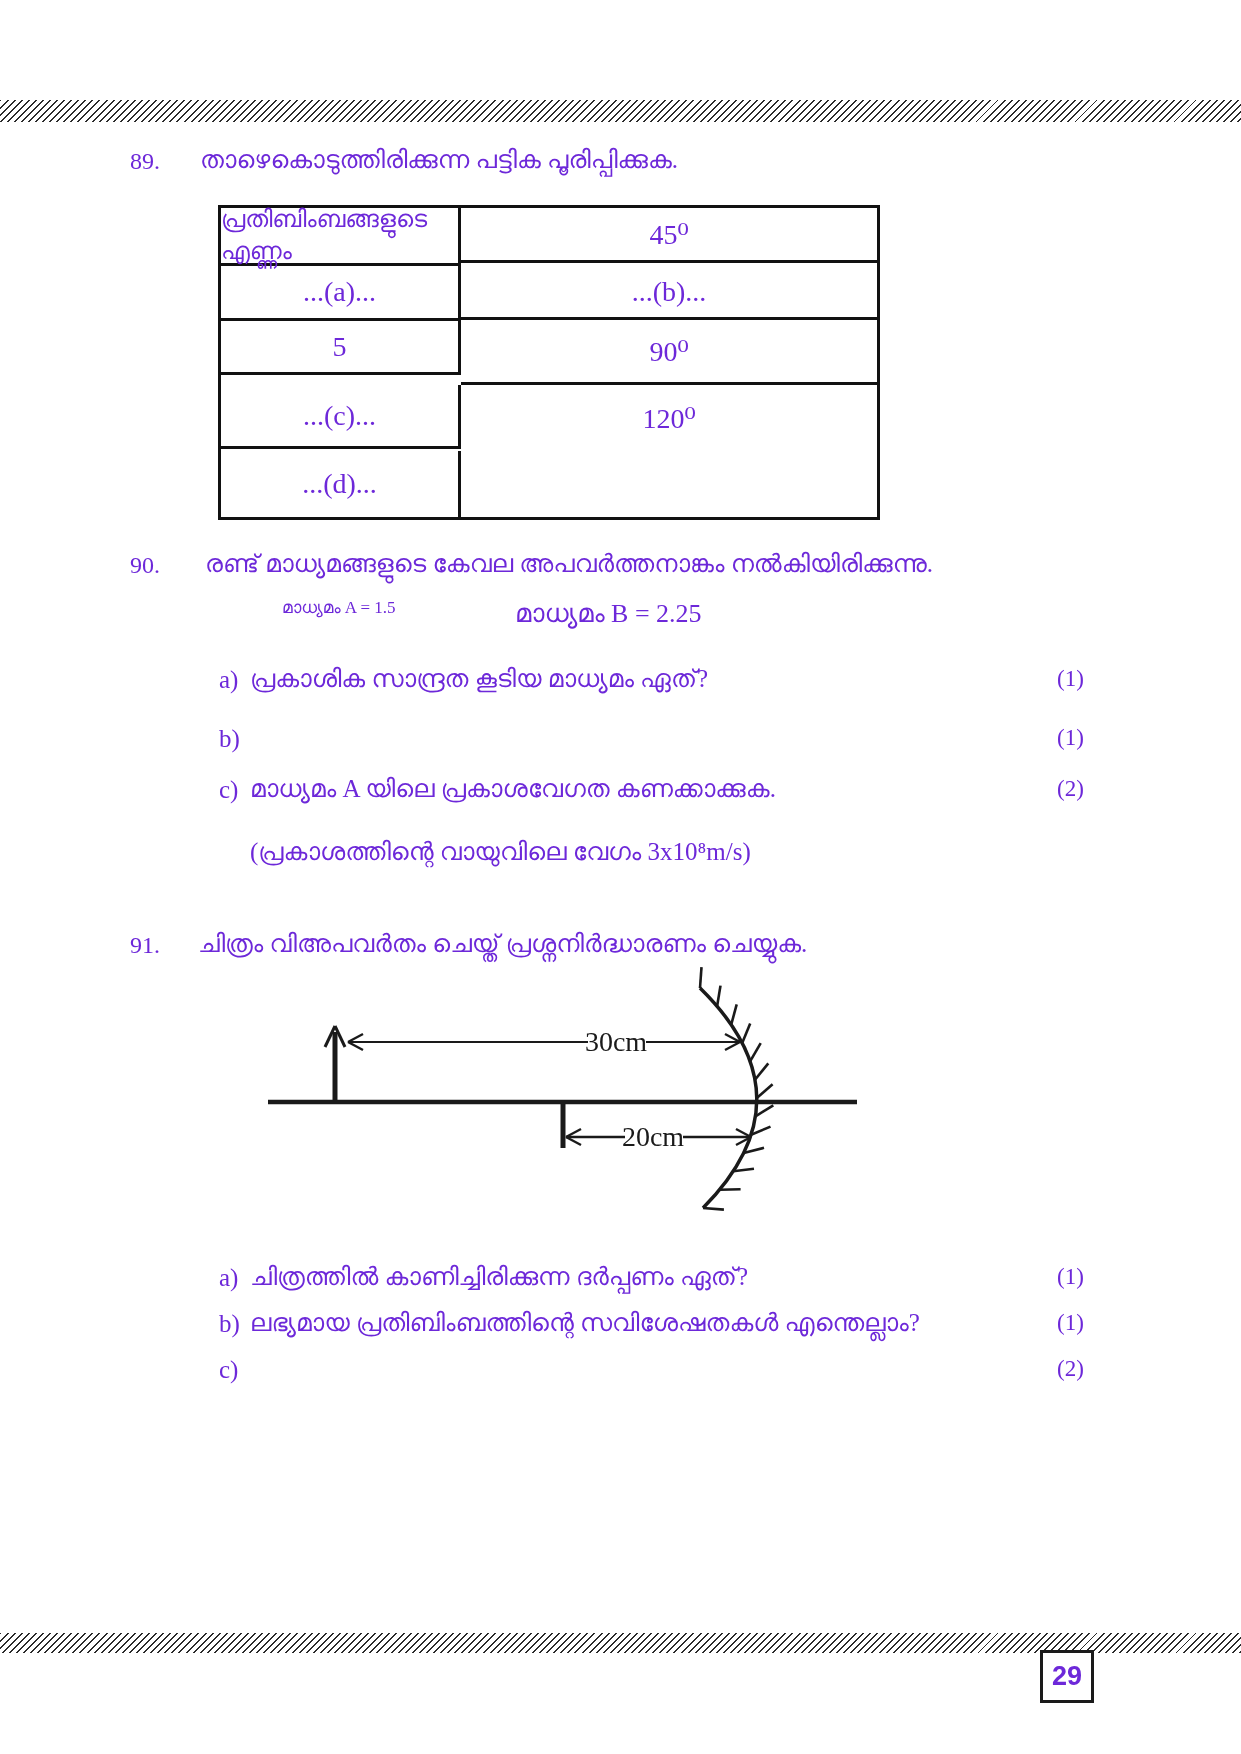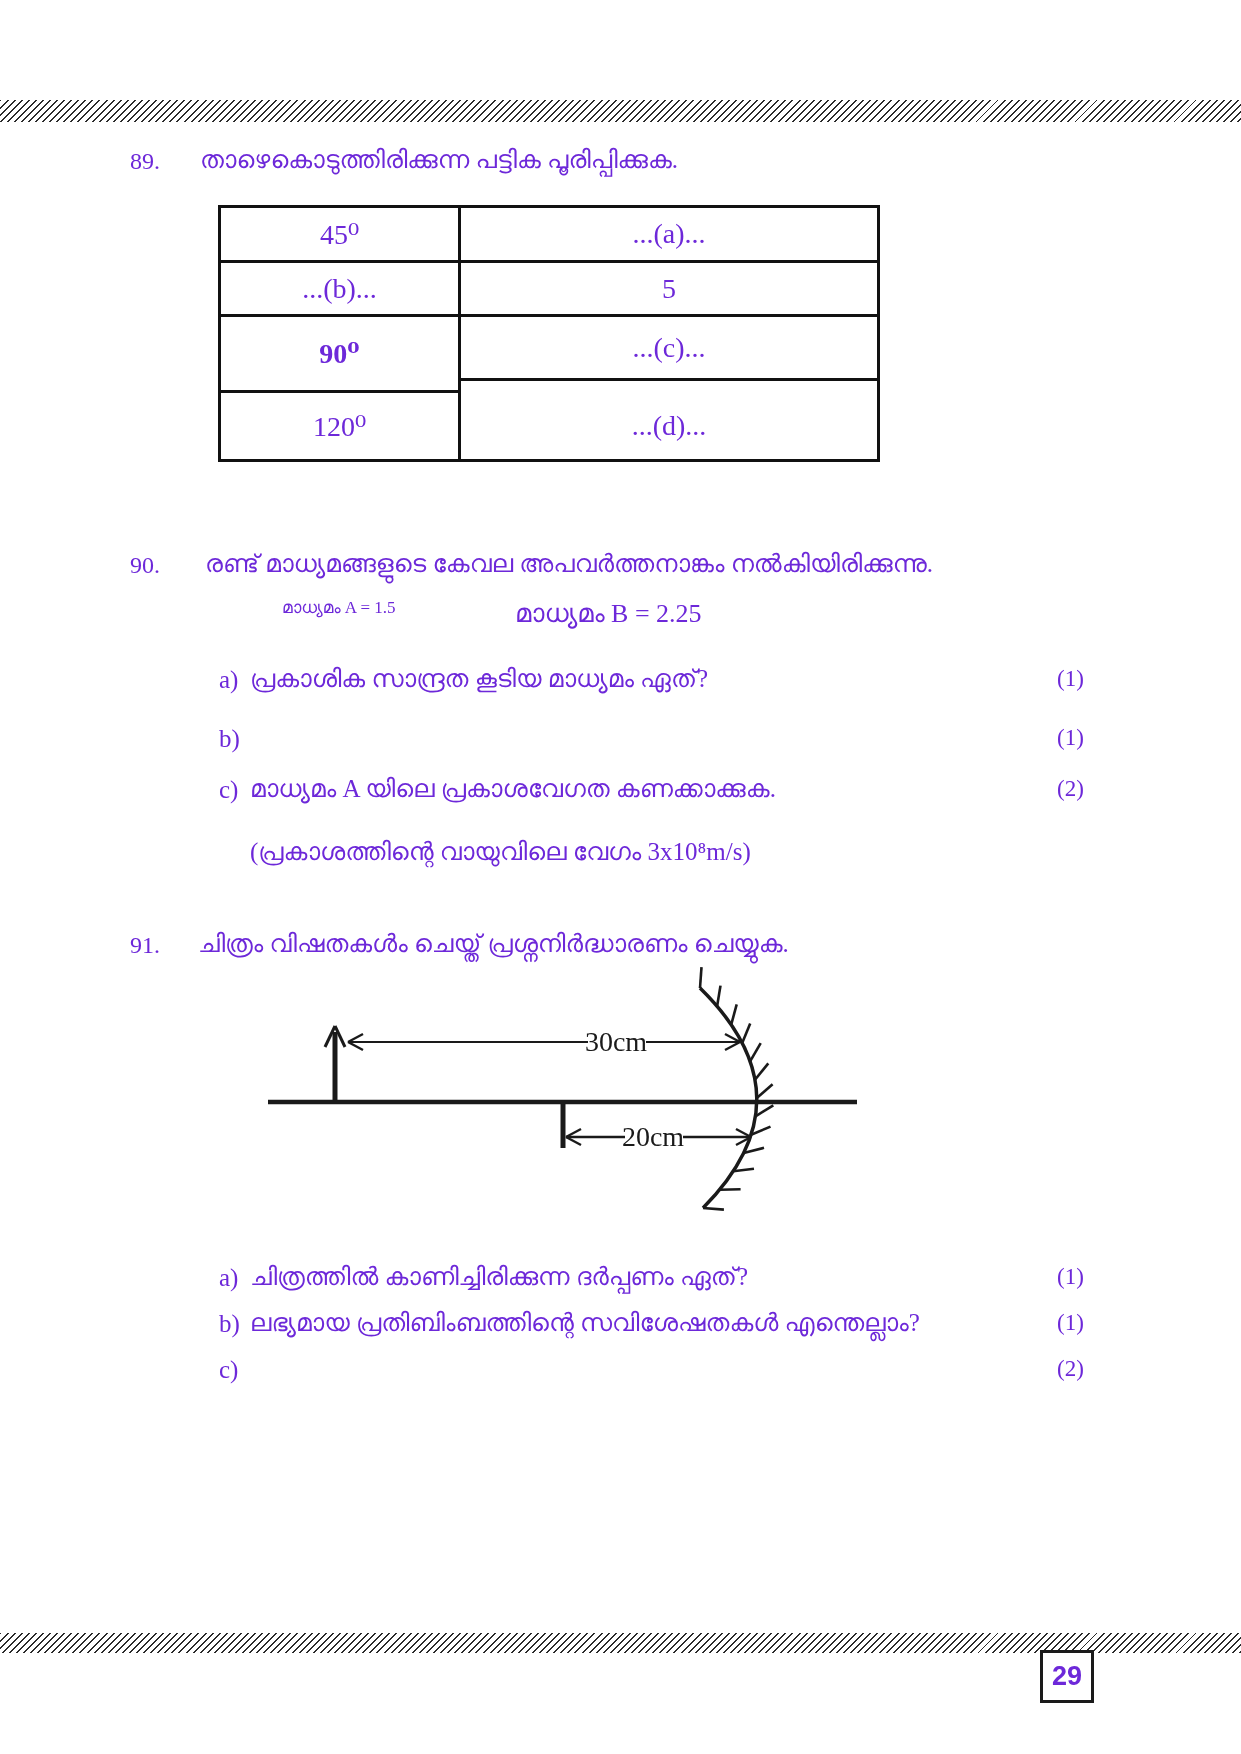--- a/index.html
+++ b/index.html
@@ -51,28 +51,29 @@
 <body>
 
 <div class="page">
 
   <div class="abs band" style="top:100px;"></div>
 
   <div class="abs qnum" style="left:130px;top:148px;">89.</div>
   <div class="abs mal" style="left:200px;top:144px;">താഴെകൊടുത്തിരിക്കുന്ന പട്ടിക പൂരിപ്പിക്കുക.</div>
 
   <div class="abs qtable" style="left:218px;top:205px;">
+    <div class="cell th mal" style="height:58px;">പ്രതിബിംബങ്ങളുടെ എണ്ണം</div>
 
     <div class="cell td" style="height:55px;">45⁰</div>
     <div class="cell td" style="height:55px;">...(a)...</div>
 
     <div class="cell td" style="height:54px;">...(b)...</div>
     <div class="cell td" style="height:54px;">5</div>
 
-    <div class="cell td" style="height:76px;font-weight:bold;">90⁰</div>
+    <div class="cell td" style="height:64px;">90⁰</div>
     <div class="cell td" style="height:64px;">...(c)...</div>
 
     <div class="cell td lastrow" style="height:66px;">120⁰</div>
     <div class="cell td lastrow" style="height:66px;">...(d)...</div>
   </div>
 
   <div class="abs qnum" style="left:130px;top:552px;">90.</div>
   <div class="abs mal" style="left:205px;top:548px;">രണ്ട് മാധ്യമങ്ങളുടെ കേവല അപവർത്തനാങ്കം നൽകിയിരിക്കുന്നു.</div>
 
   <div class="abs mal" style="left:282px;top:597px;font-size:17px;">മാധ്യമം A = 1.5</div>
@@ -85,21 +86,21 @@
   <div class="abs sublabel" style="left:219px;top:725px;">b)</div>
   <div class="abs marks" style="left:1057px;top:725px;">(1)</div>
 
   <div class="abs sublabel" style="left:219px;top:776px;">c)</div>
   <div class="abs mal" style="left:250px;top:773px;">മാധ്യമം A യിലെ പ്രകാശവേഗത കണക്കാക്കുക.</div>
   <div class="abs marks" style="left:1057px;top:776px;">(2)</div>
 
   <div class="abs mal" style="left:250px;top:836px;">(പ്രകാശത്തിന്റെ വായുവിലെ വേഗം 3x10⁸m/s)</div>
 
   <div class="abs qnum" style="left:130px;top:932px;">91.</div>
-  <div class="abs mal" style="left:198px;top:928px;">ചിത്രം വിഷതകൾം ചെയ്ത് പ്രശ്നനിർദ്ധാരണം ചെയ്യുക.</div>
+  <div class="abs mal" style="left:198px;top:928px;">ചിത്രം വിഅപവർതം ചെയ്ത് പ്രശ്നനിർദ്ധാരണം ചെയ്യുക.</div>
 
   <svg class="abs" style="left:240px;top:958px;" width="634" height="266" viewBox="240 958 634 266" id="mirror-svg">
 
     <line x1="268" y1="1102" x2="857" y2="1102" stroke="#1a1a1a" stroke-width="4.5"></line>
 
     <line x1="335" y1="1101" x2="335" y2="1032" stroke="#1a1a1a" stroke-width="5"></line>
     <line x1="335" y1="1026" x2="325" y2="1047" stroke="#1a1a1a" stroke-width="3"></line>
     <line x1="335" y1="1026" x2="345" y2="1047" stroke="#1a1a1a" stroke-width="3"></line>
 
     <line x1="348" y1="1042" x2="588" y2="1042" stroke="#1a1a1a" stroke-width="2"></line>

